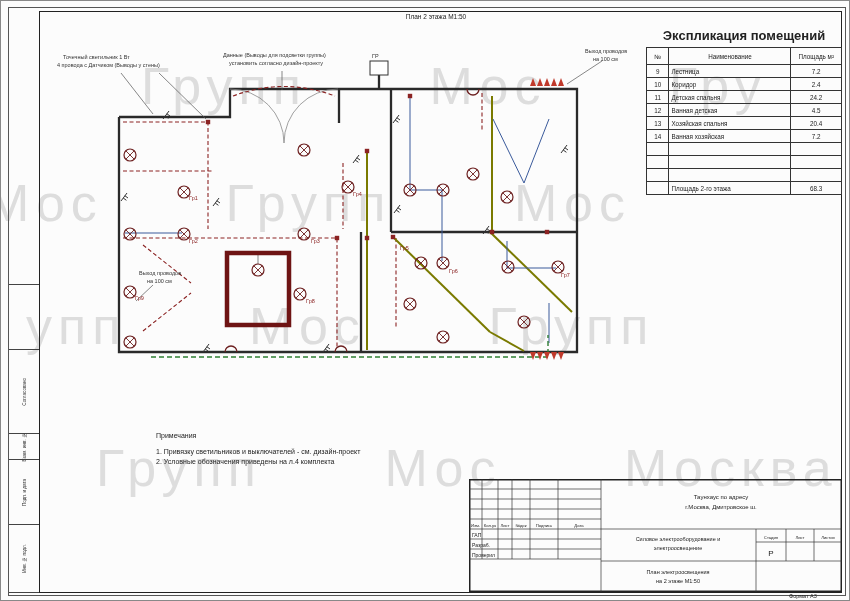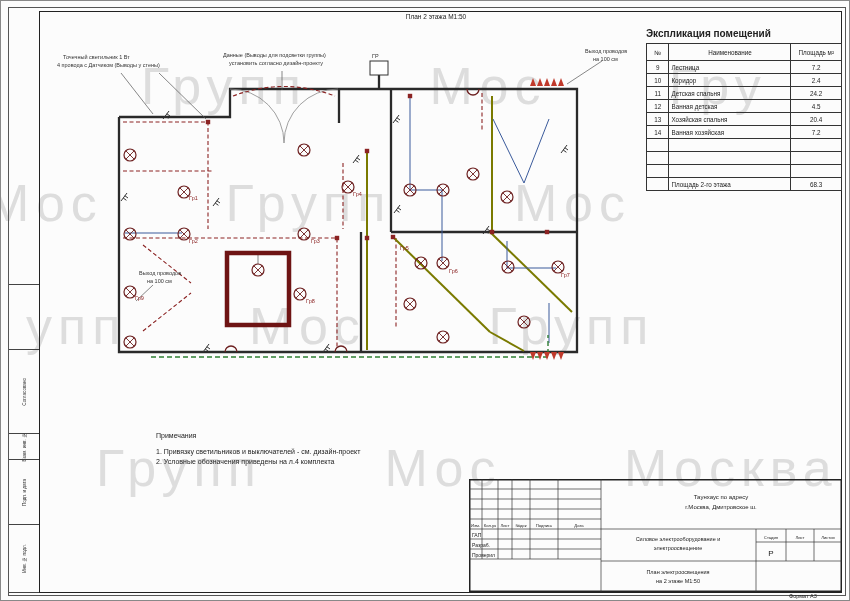--- a/index.html
+++ b/index.html
@@ -9,21 +9,21 @@
       white-space:pre;z-index:0;pointer-events:none;font-weight:400;}
   .outer-frame{position:absolute;left:7px;top:6px;width:836px;height:587px;border:1px solid #555;z-index:1;}
   .inner-frame{position:absolute;left:38px;top:10px;width:801px;height:580px;border:1.5px solid #222;z-index:1;}
   .stamp-cell{position:absolute;left:8px;width:30px;border-top:1px solid #444;z-index:2;
       display:flex;align-items:center;justify-content:center;}
   .stamp-cell span{writing-mode:vertical-rl;transform:rotate(180deg);font-size:4.6px;color:#333;white-space:nowrap;}
   .plan-title{position:absolute;left:350px;top:12px;width:170px;text-align:center;font-size:6.5px;z-index:2;}
   #plan-svg{position:absolute;left:40px;top:40px;z-index:2;}
   svg text{font-family:"Liberation Sans",sans-serif;}
   .explication{position:absolute;left:645px;top:27px;width:196px;z-index:2;}
-  .exp-title{font-size:10px;font-weight:bold;margin-bottom:4px;}
+  .exp-title{font-size:13px;font-weight:bold;text-align:center;margin-bottom:4px;}
   .explication table{border-collapse:collapse;width:100%;}
   .explication th,.explication td{border:1px solid #333;font-size:6.3px;font-weight:normal;
       padding:0 2px;overflow:hidden;white-space:nowrap;}
   .explication th{height:16px;text-align:center;}
   .explication td{height:12px;}
   .c-num{width:18px;text-align:center;}
   .c-name{width:120px;text-align:left;}
   .c-area{width:46px;text-align:center;}
   .notes{position:absolute;left:155px;top:430px;z-index:2;font-size:7px;line-height:10px;}
   .notes-title{margin-bottom:6px;}

